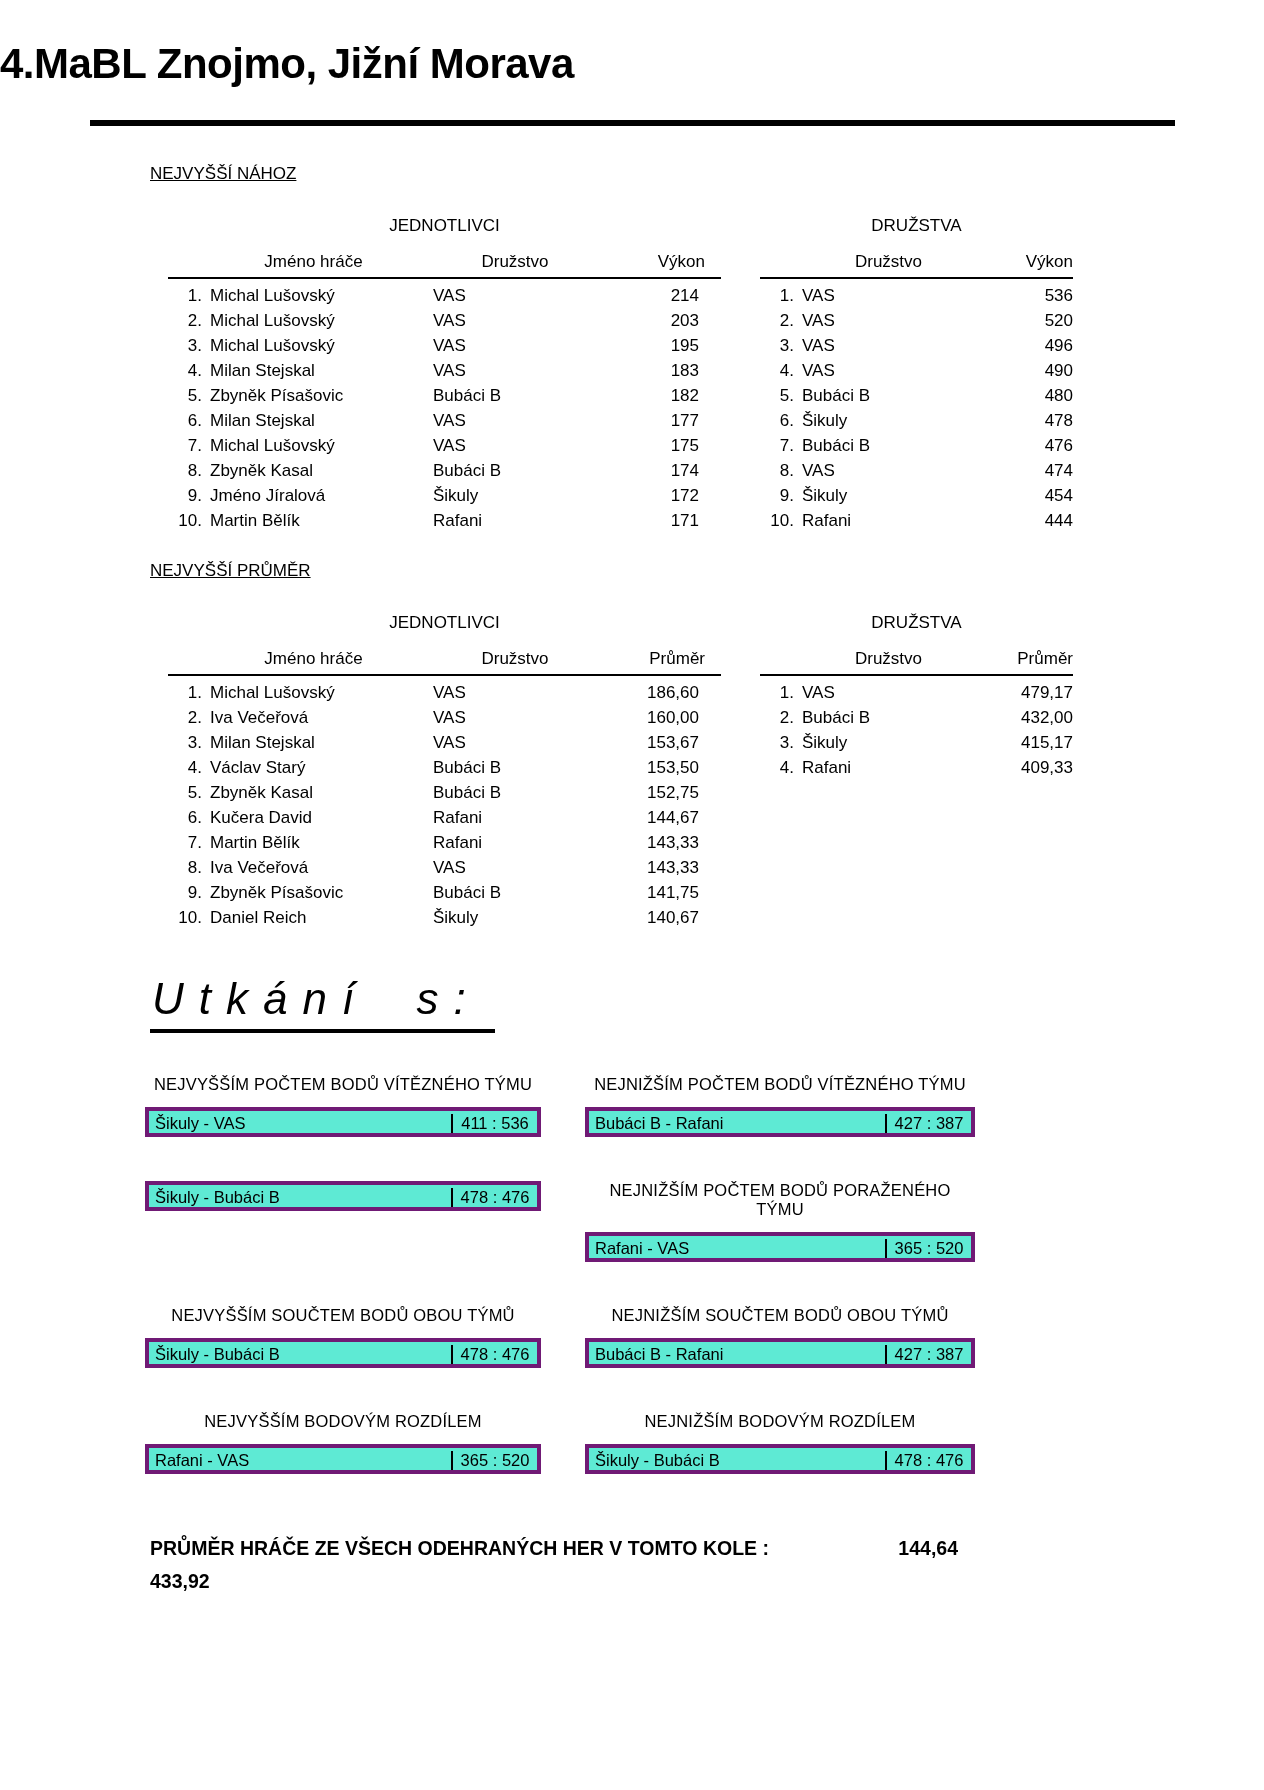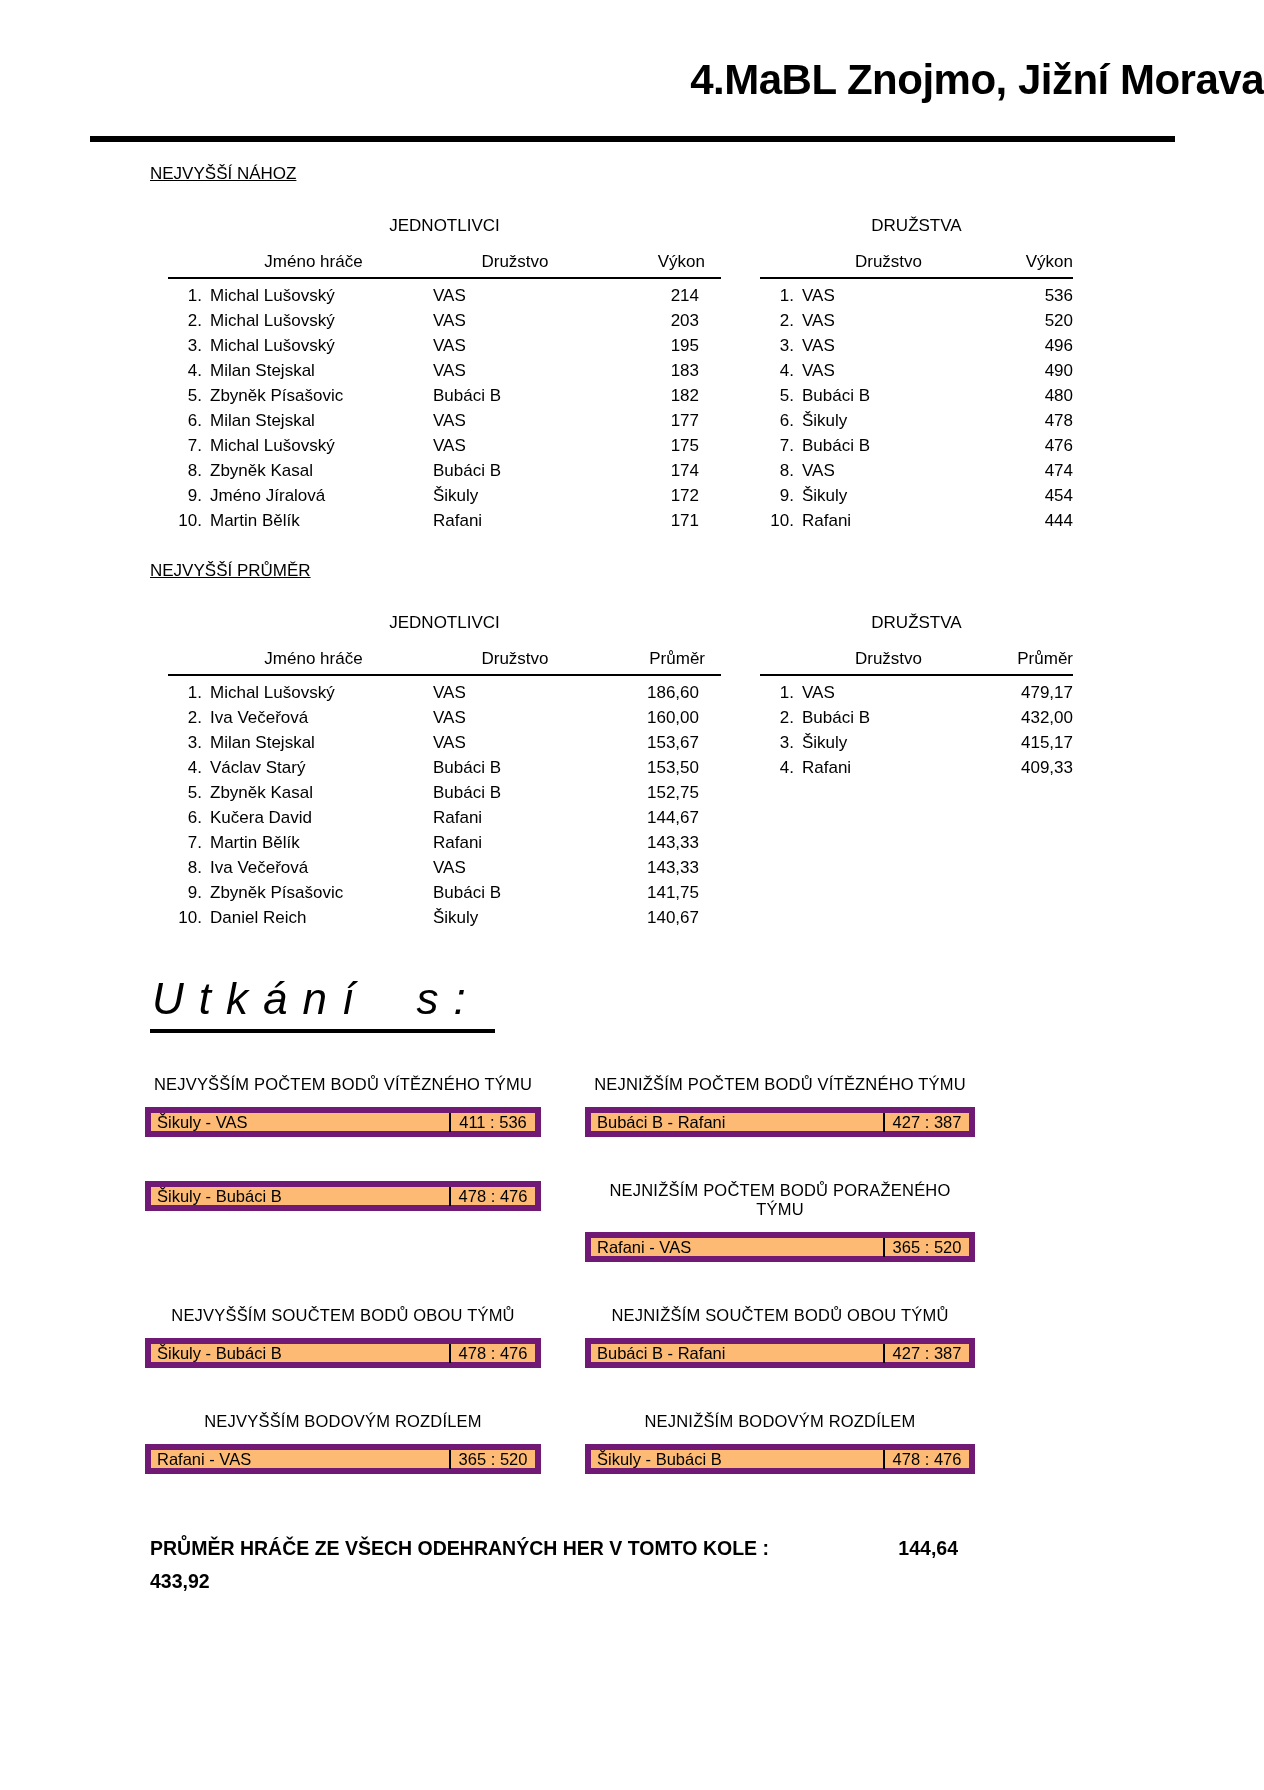--- a/index.html
+++ b/index.html
@@ -1,26 +1,26 @@
 <!DOCTYPE html>
 <html><head>
 <meta charset="utf-8">
 <style>
   * { margin:0; padding:0; box-sizing:border-box; }
   html,body { background:#fff; }
   body { width:1264px; height:1790px; color:#000; font-family:"Liberation Sans","DejaVu Sans",sans-serif; }
   .page { position:relative; width:1264px; height:1790px; overflow:hidden; background:#fff; }
 
-  .title { text-align:right; font-size:42px; font-weight:700; padding-top:56px; letter-spacing:-0.5px; }
+  .title { text-align:left; font-size:42px; font-weight:700; padding-top:40px; letter-spacing:-0.5px; }
   .subtitle { text-align:center; font-size:23px; margin-top:24px; }
 
   .rule { margin:32px 89px 0 90px; height:4px; border-top:3px solid #000; border-bottom:3px solid #000; }
 
   .section { margin-left:150px; margin-right:90px; }
-  .section-heading { font-size:17px; text-decoration:underline; margin-top:22px; display:inline-block; }
+  .section-heading { font-size:17px; text-decoration:underline; margin-top:38px; display:inline-block; }
   .sect2 .section-heading { margin-top:28px; }
 
   .tables { display:flex; align-items:flex-start; }
   .t-left  { width:553px; margin-left:18px; }
   .t-right { width:313px; margin-left:39px; }
   .col-title { text-align:center; font-size:17px; margin:32px 0 16px; }
 
   .thead, .row { display:grid; font-size:17px; }
   .ind .thead, .ind .row  { grid-template-columns:34px 223px 180px 116px; }
   .team .thead, .team .row { grid-template-columns:34px 189px 90px; }
@@ -36,21 +36,21 @@
   .h-val { text-align:right; padding-right:16px; }
   .team .h-val { padding-right:0; }
 
   .utkani-wrap { margin:44px 0 0 150px; }
   .utkani { display:inline-block; font-size:44px; font-style:italic; letter-spacing:15px;
             word-spacing:20px; border-bottom:4px solid #000; padding:0 14px 5px 2px; }
 
   .match-grid { display:grid; grid-template-columns:396px 390px; column-gap:28px; row-gap:30px;
                 margin:42px 0 0 145px;gap:44px; }
   .match-label { text-align:center; font-size:16.5px; margin-bottom:13px; letter-spacing:0.2px; }
-  .match-box { display:flex; border:6px solid #701a75; height:30px; align-items:flex-start; background:#fdba74; }
+  .match-box { display:flex; border:4px solid #701a75; height:30px; align-items:flex-end; background:#5eead4; }
   .match-name { flex:1; display:flex; align-items:center; padding-left:6px; font-size:16.5px; white-space:nowrap; }
   .match-score { width:86px; border-left:2px solid #000; display:flex; align-items:center;
                  justify-content:center; font-size:16.5px; }
 
   .summary { margin:58px 0 0 150px; width:808px; }
   .summary-row { display:flex; justify-content:space-between; font-weight:700; font-size:19.5px;
                  line-height:33px; white-space:nowrap; }
 </style>
 </head>
 <body>

